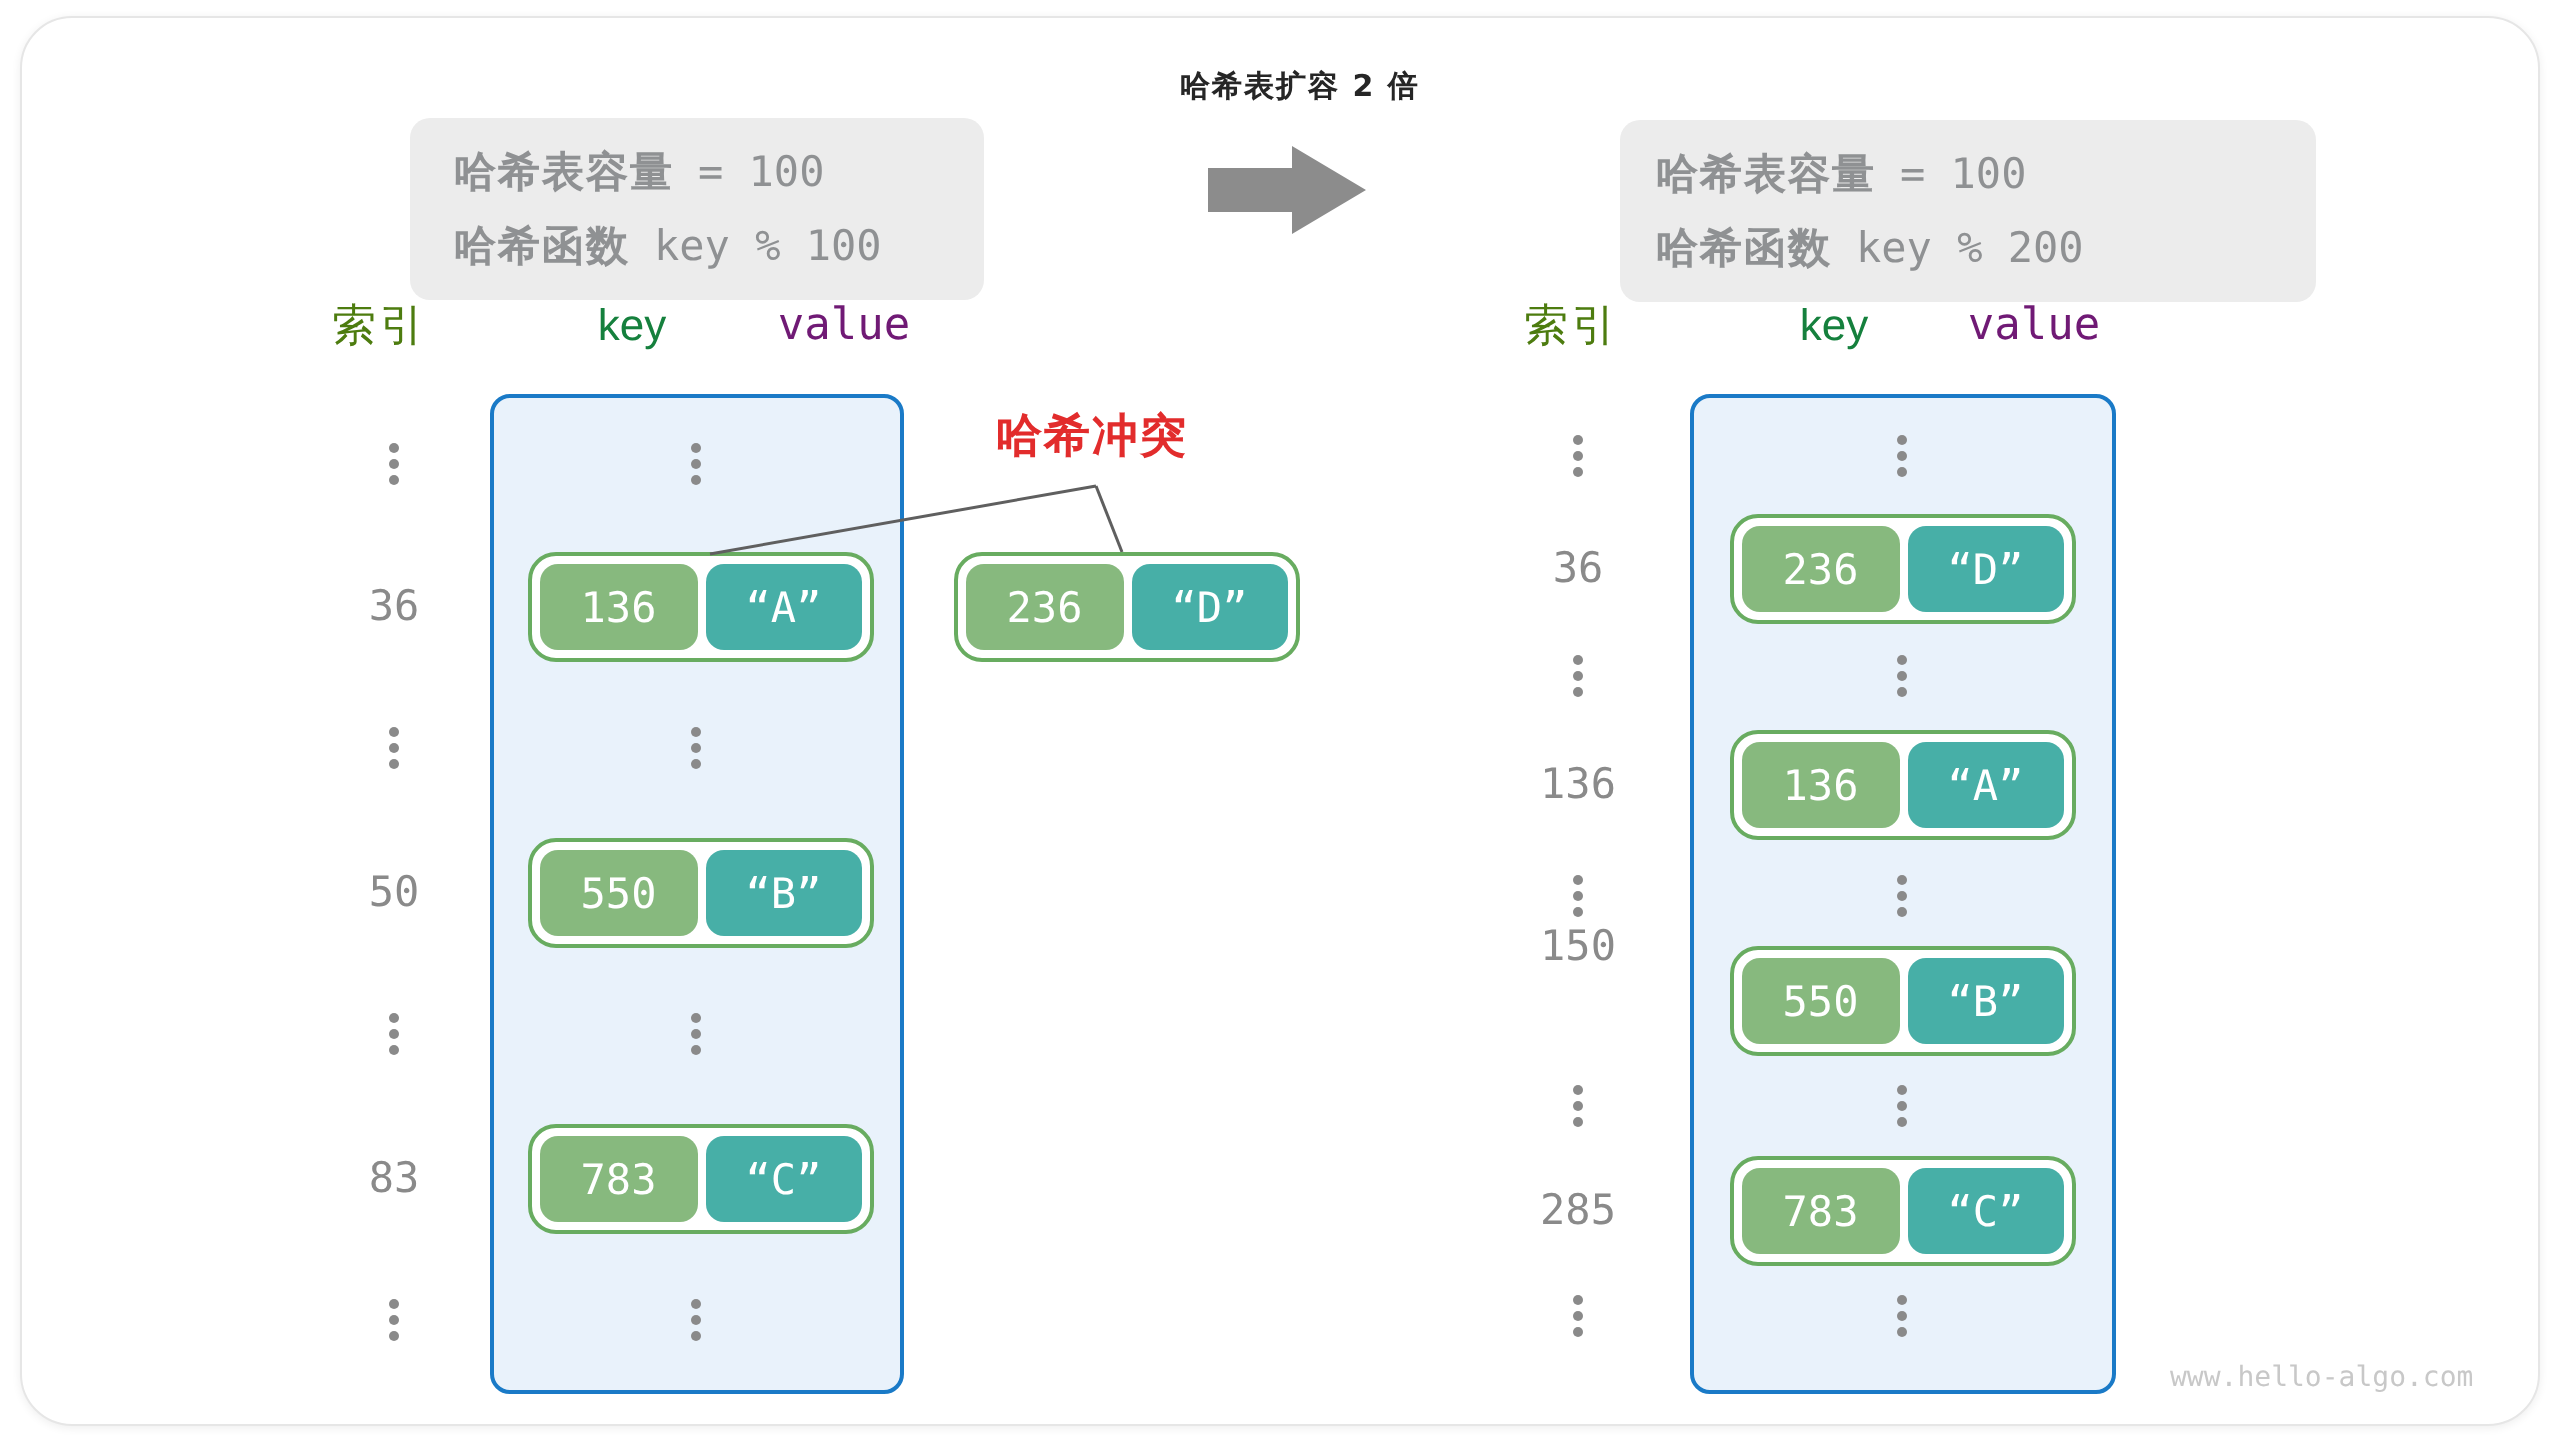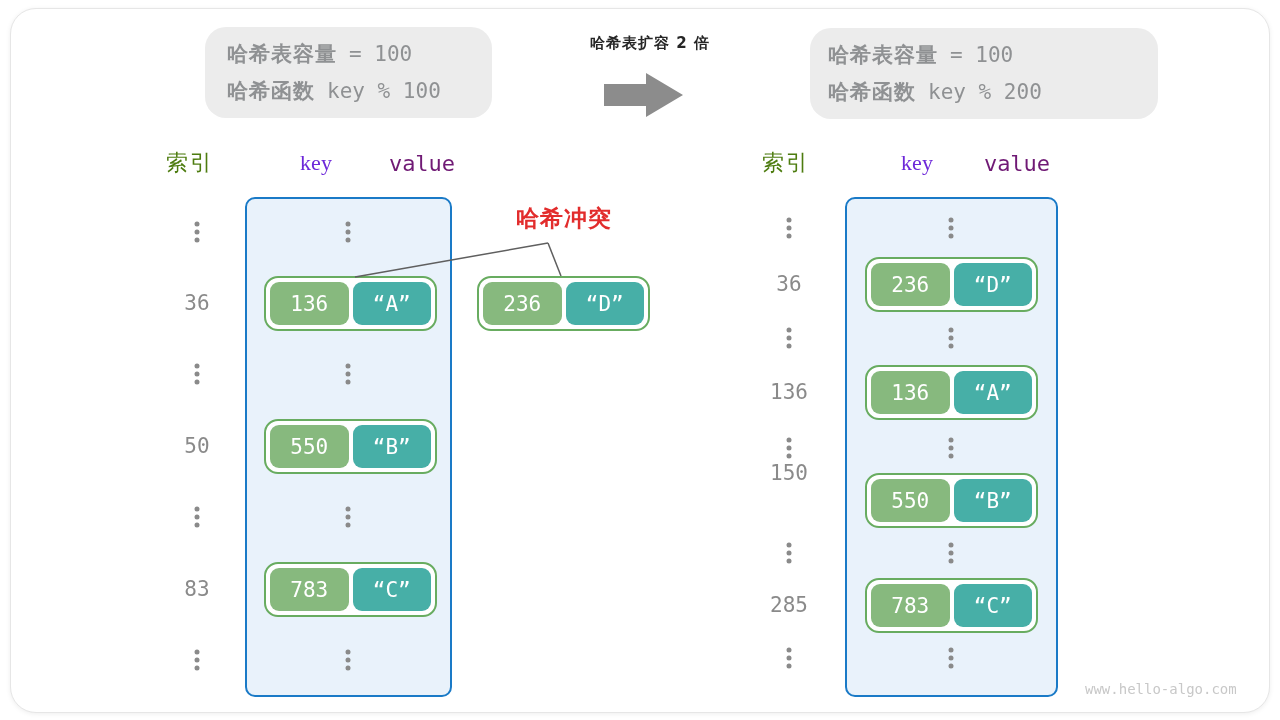--- a/index.html
+++ b/index.html
@@ -10,37 +10,37 @@
   }
   .stage{position:relative;width:1280px;height:720px;}
   .card{
     position:absolute;left:10px;top:8px;width:1258px;height:703px;
     background:#ffffff;border:1px solid #e6e6e6;border-radius:26px;
     box-shadow:0 1px 5px rgba(0,0,0,.07);
   }
 
   
   .infobox{
-    position:absolute;background:#ececec;border-radius:21px;
+    position:absolute;background:#ececec;border-radius:10px;
     display:flex;flex-direction:column;justify-content:center;gap:9px;
-    padding-left:22px;box-sizing:border-box;
+    padding-left:22px;box-sizing:border-box;margin-top:32px;
   }
   .infoline{display:flex;align-items:baseline;gap:12px;font-size:21px;color:#8f9193;white-space:nowrap;}
   .infoline .lbl{font-weight:bold;letter-spacing:1px;}
   .infoline .val{font-family:"DejaVu Sans Mono","Liberation Mono",monospace;}
 
   .title{
     position:absolute;transform:translateX(-50%);
     font-size:15px;font-weight:bold;color:#262626;white-space:nowrap;letter-spacing:1px;
   }
 
   
   .colhead{position:absolute;transform:translate(-50%,-50%);font-size:22px;white-space:nowrap;}
   .colhead.cn{color:#4d7c0f;letter-spacing:2px;}
-  .colhead.key{color:#6d28d9;font-family:Liberation Serif, serif;}
+  .colhead.key{color:#15803d;font-family:Liberation Sans, sans-serif;}
   .colhead.value{color:#701a75;font-family:"DejaVu Sans Mono","Liberation Mono",monospace;}
 
   
   .bucket{
     position:absolute;background:#e9f2fb;border:2.5px solid #1a7ac7;
     border-radius:10px;box-sizing:border-box;
   }
 
   
   .idx{
@@ -168,21 +168,21 @@
   </div>
   <div class="pair" style="left:264px;top:419px;">
     <div class="cell keybox">550</div>
     <div class="cell valbox">“B”</div>
   </div>
   <div class="pair" style="left:264px;top:562px;">
     <div class="cell keybox">783</div>
     <div class="cell valbox">“C”</div>
   </div>
 
-  <div class="conflict-label" style="left:564px;top:218px;">哈希冲突</div>
+  <div class="conflict-label" style="left:546px;top:218px;">哈希冲突</div>
   <svg class="overlay-svg" width="1280" height="720" viewBox="0 0 1280 720">
     <line x1="548" y1="243" x2="355" y2="277" stroke="#5f5f5f" stroke-width="1.5"></line>
     <line x1="548" y1="243" x2="561" y2="276" stroke="#5f5f5f" stroke-width="1.5"></line>
   </svg>
   <div class="pair" style="left:477px;top:276px;">
     <div class="cell keybox">236</div>
     <div class="cell valbox">“D”</div>
   </div>
 
   <div class="colhead cn" style="left:786px;top:163px;">索引</div>

